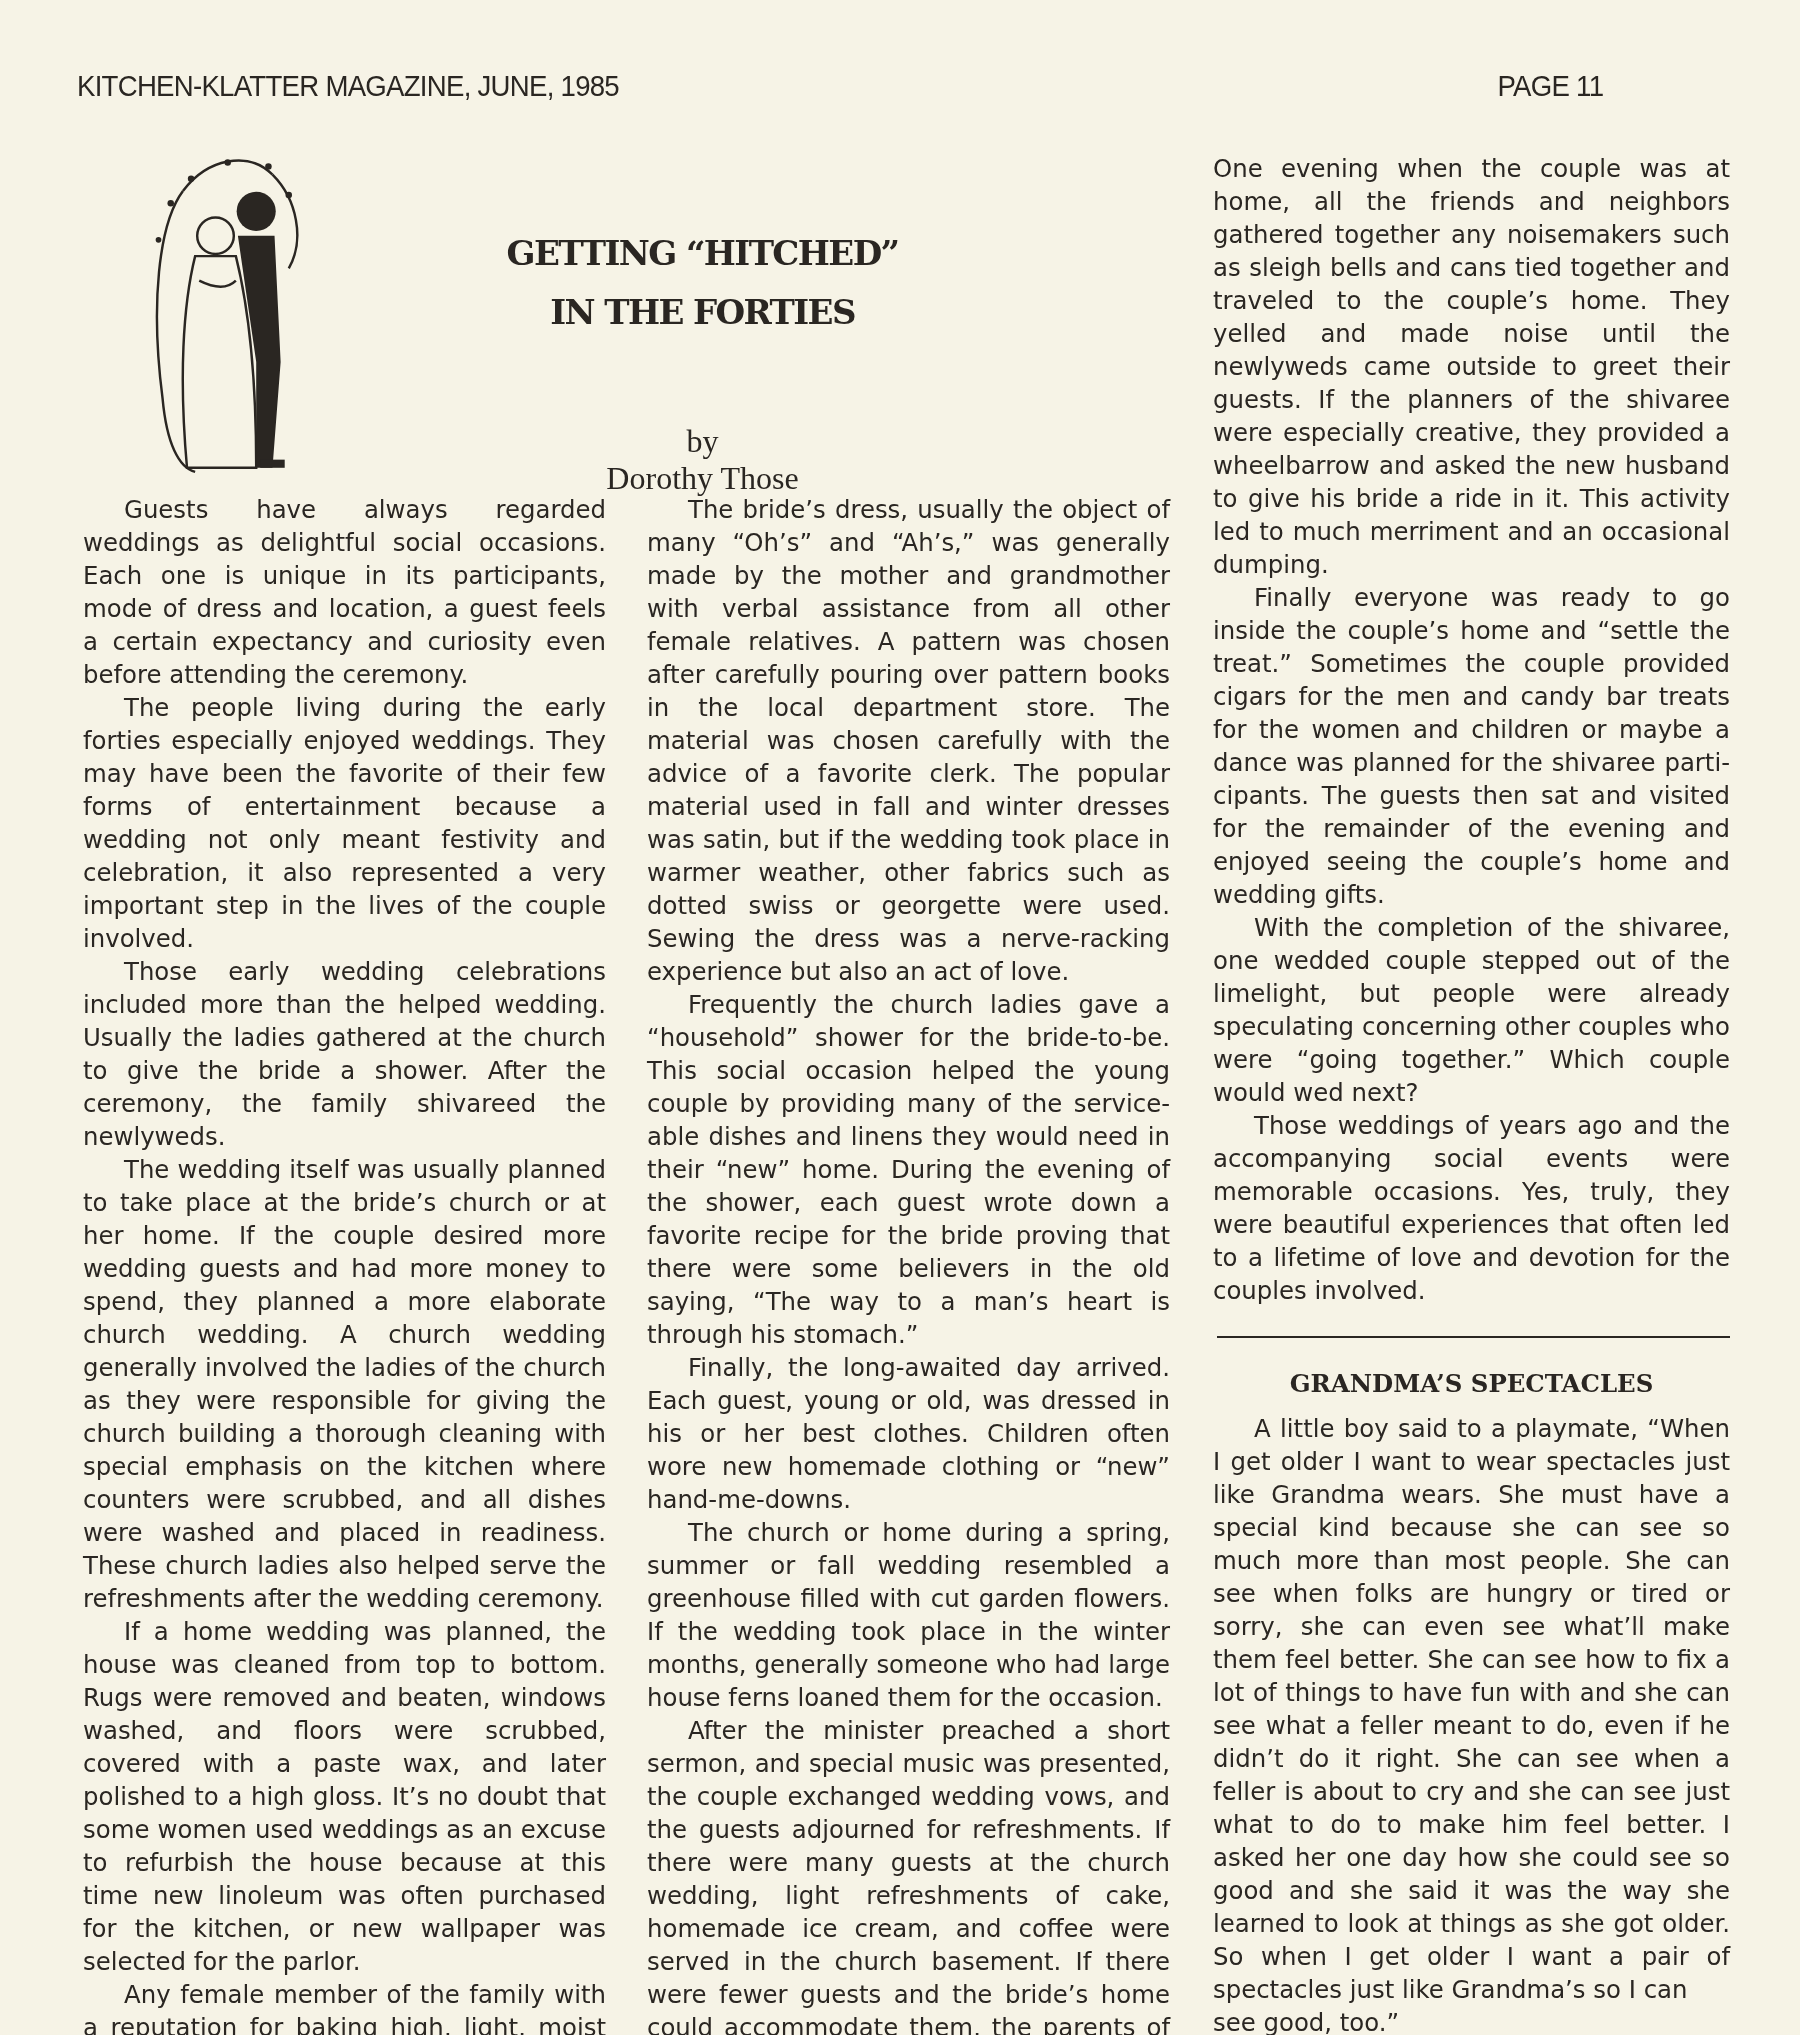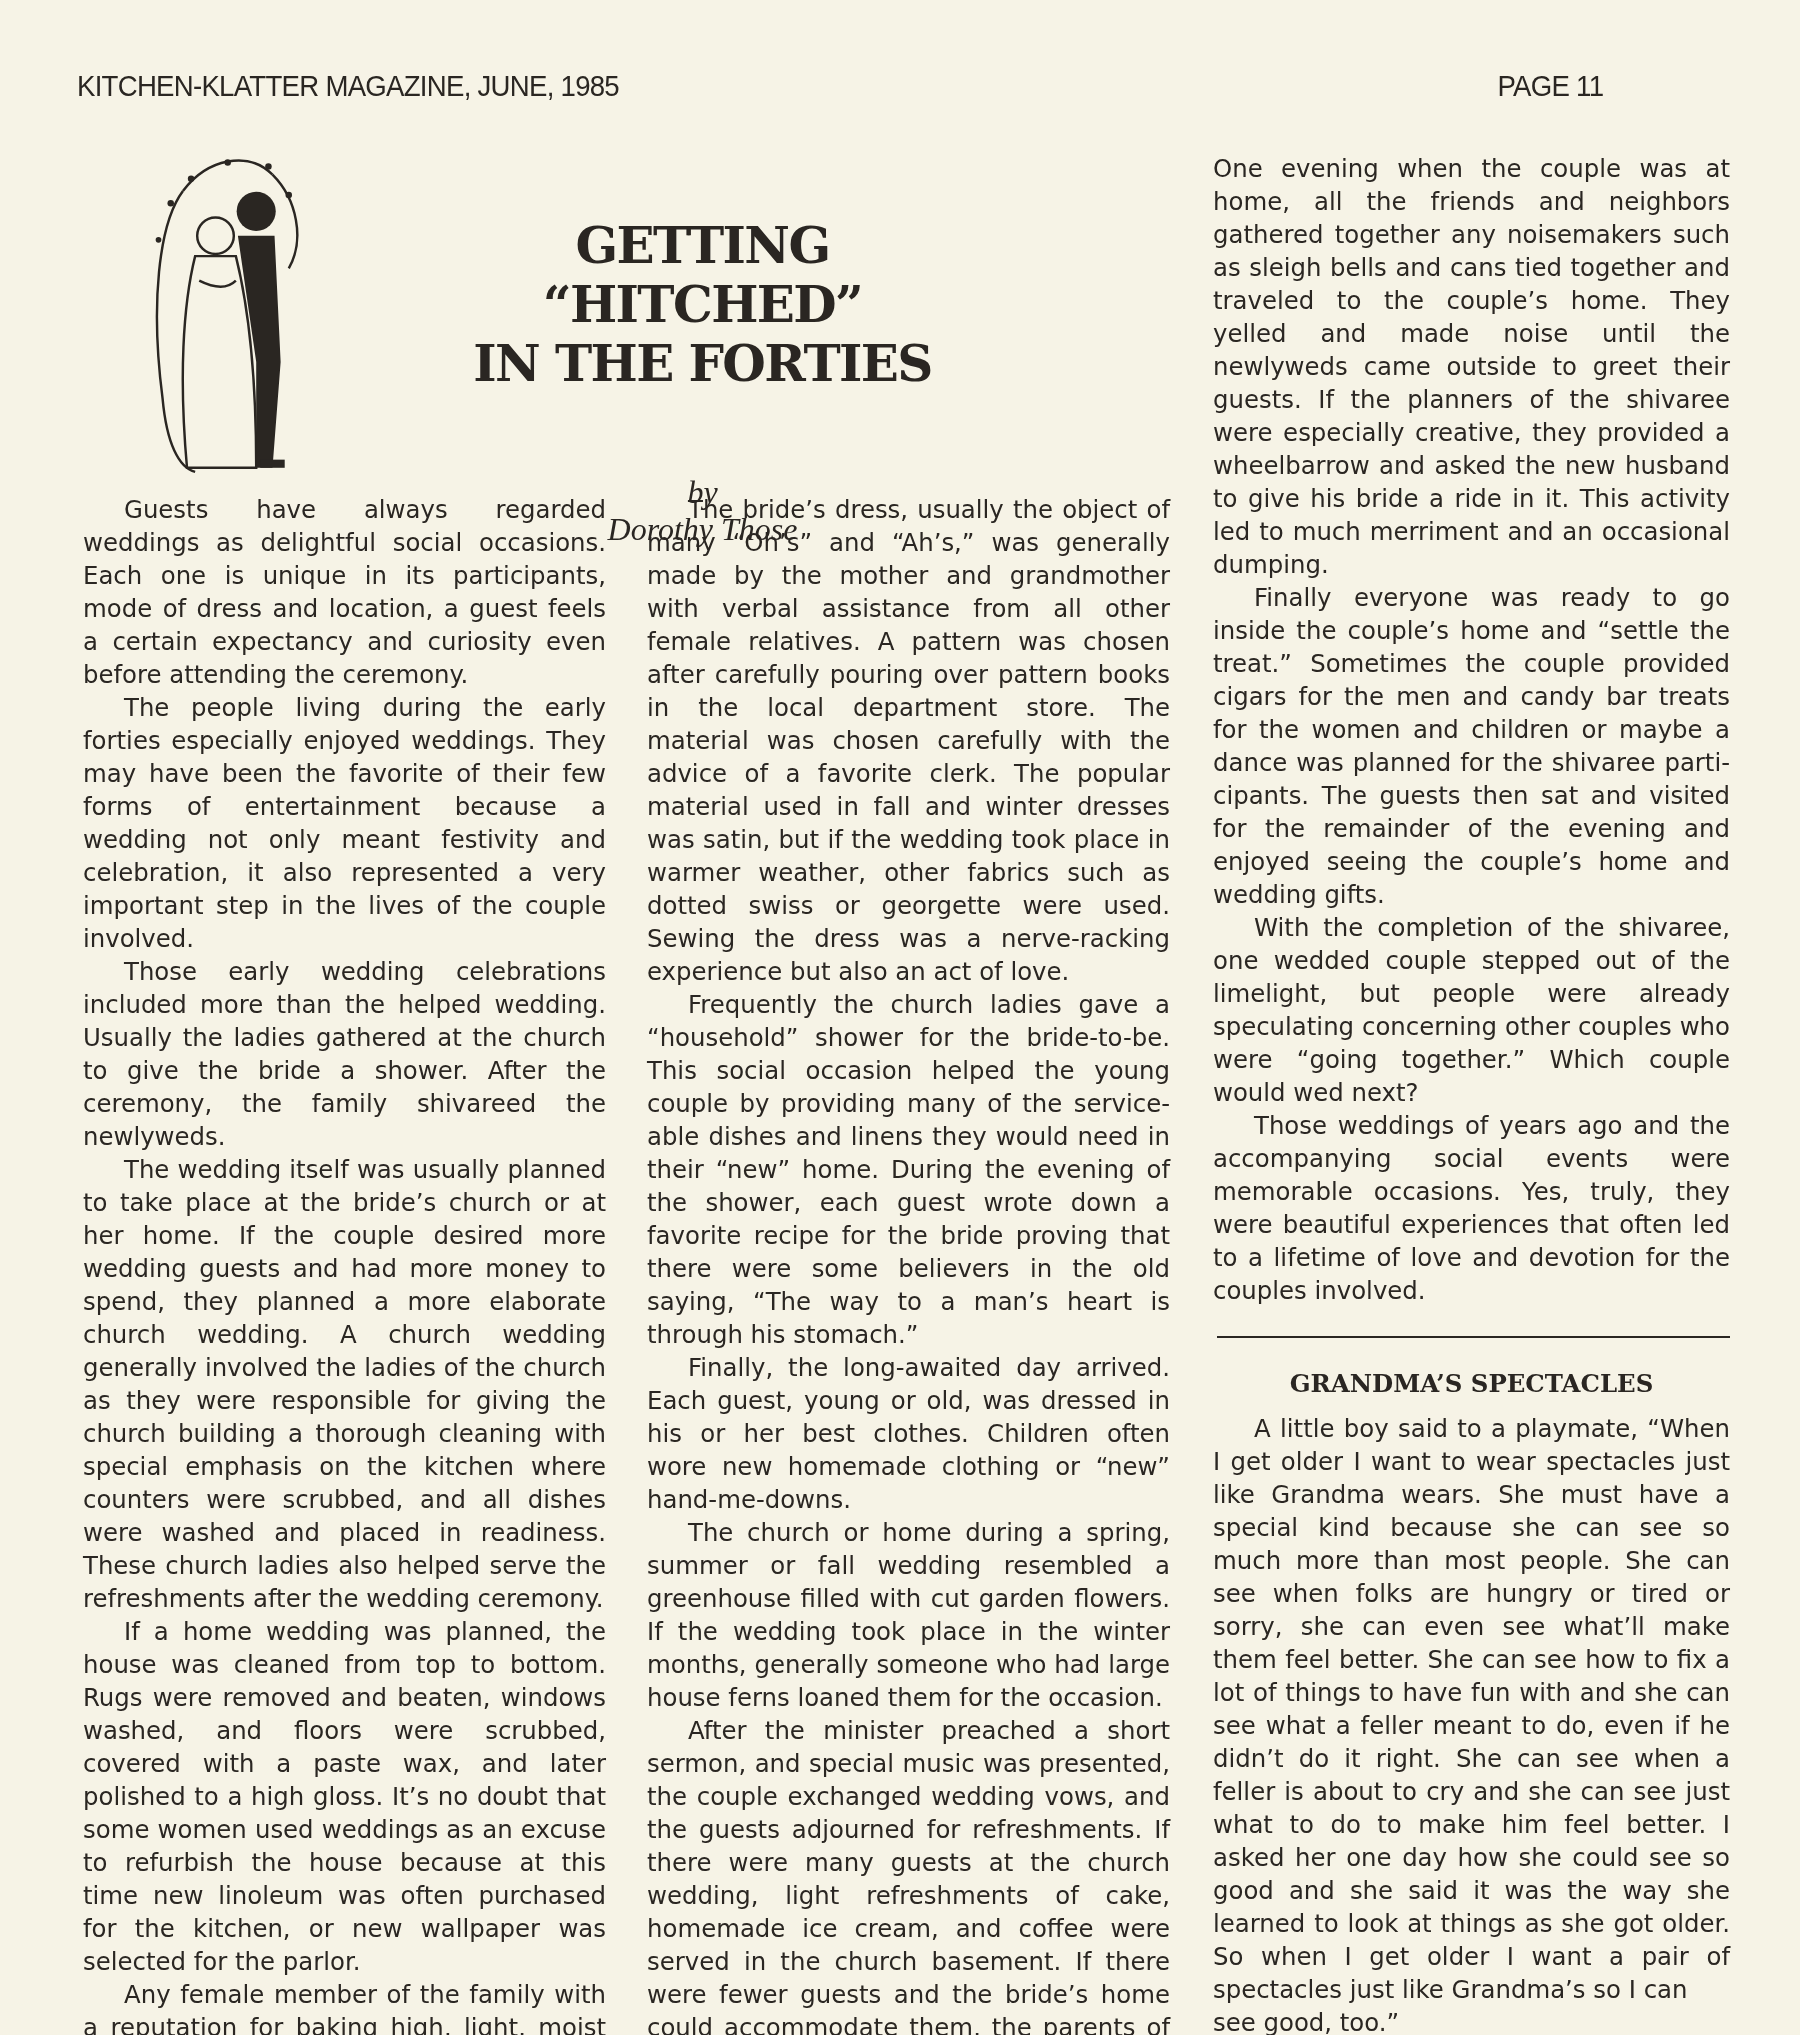--- a/index.html
+++ b/index.html
@@ -23,25 +23,25 @@
 
   .illustration {
     position: absolute; left: 134px; top: 134px; width: 220px; height: 346px;
   }
 
   .title-block {
     position: absolute; left: 448px; top: 212px; width: 509px; text-align: center;
   }
   .title {
     font-family: "DejaVu Serif", serif; font-weight: bold;
-    font-size: 50px; line-height: 59px; letter-spacing: -1.6px;
-    margin: 4px;
+    font-size: 34px; line-height: 59px; letter-spacing: -1.6px;
+    margin: 12px;
   }
   .byline {
-    margin-top: 81px; font-family: "Liberation Serif", serif; font-style: italic;
+    margin-top: 81px; font-family: "Liberation Serif", serif; 
     font-size: 32px; line-height: 37px;
   }
 
   .col {
     position: absolute; font-size: 24.4px; line-height: 33px;
     text-align: justify; letter-spacing: 0px;
   }
   .col p { margin: 0; text-indent: 41px; }
   .col p.noindent { text-indent: 0; }
   .col-1 { left: 83px; top: 493px; width: 523px; }

